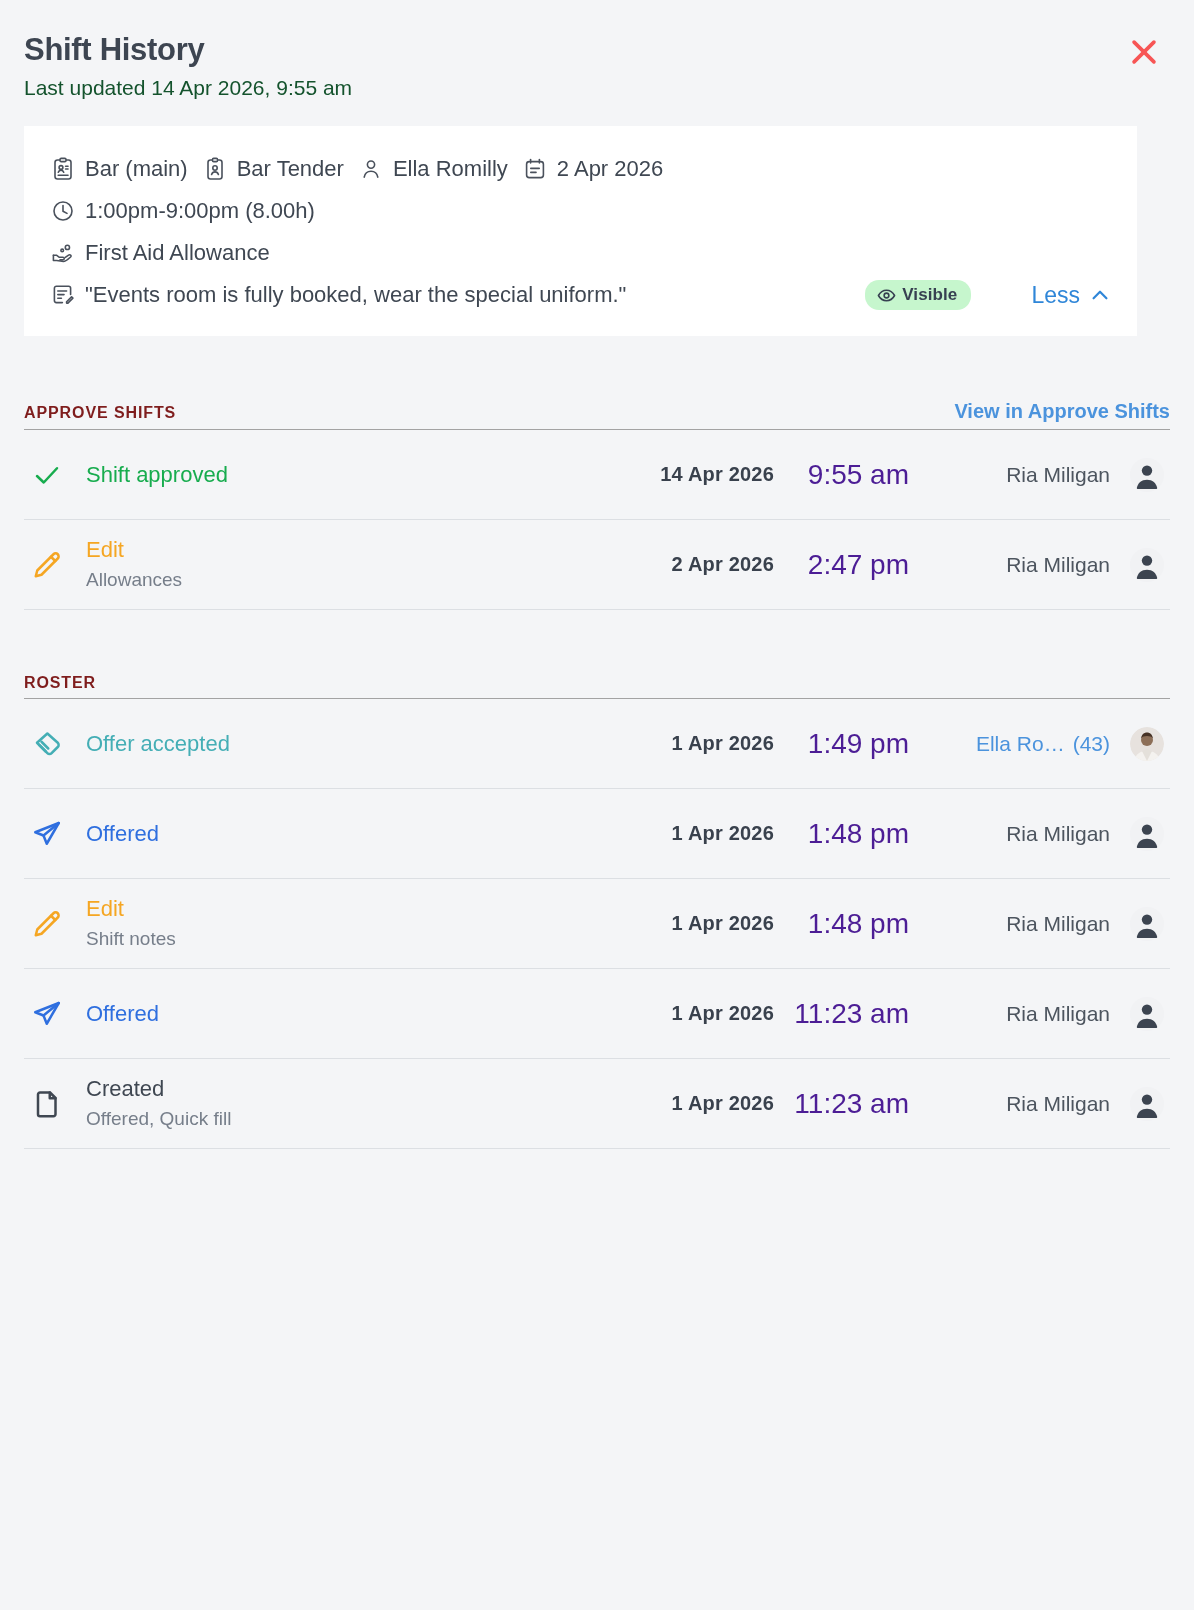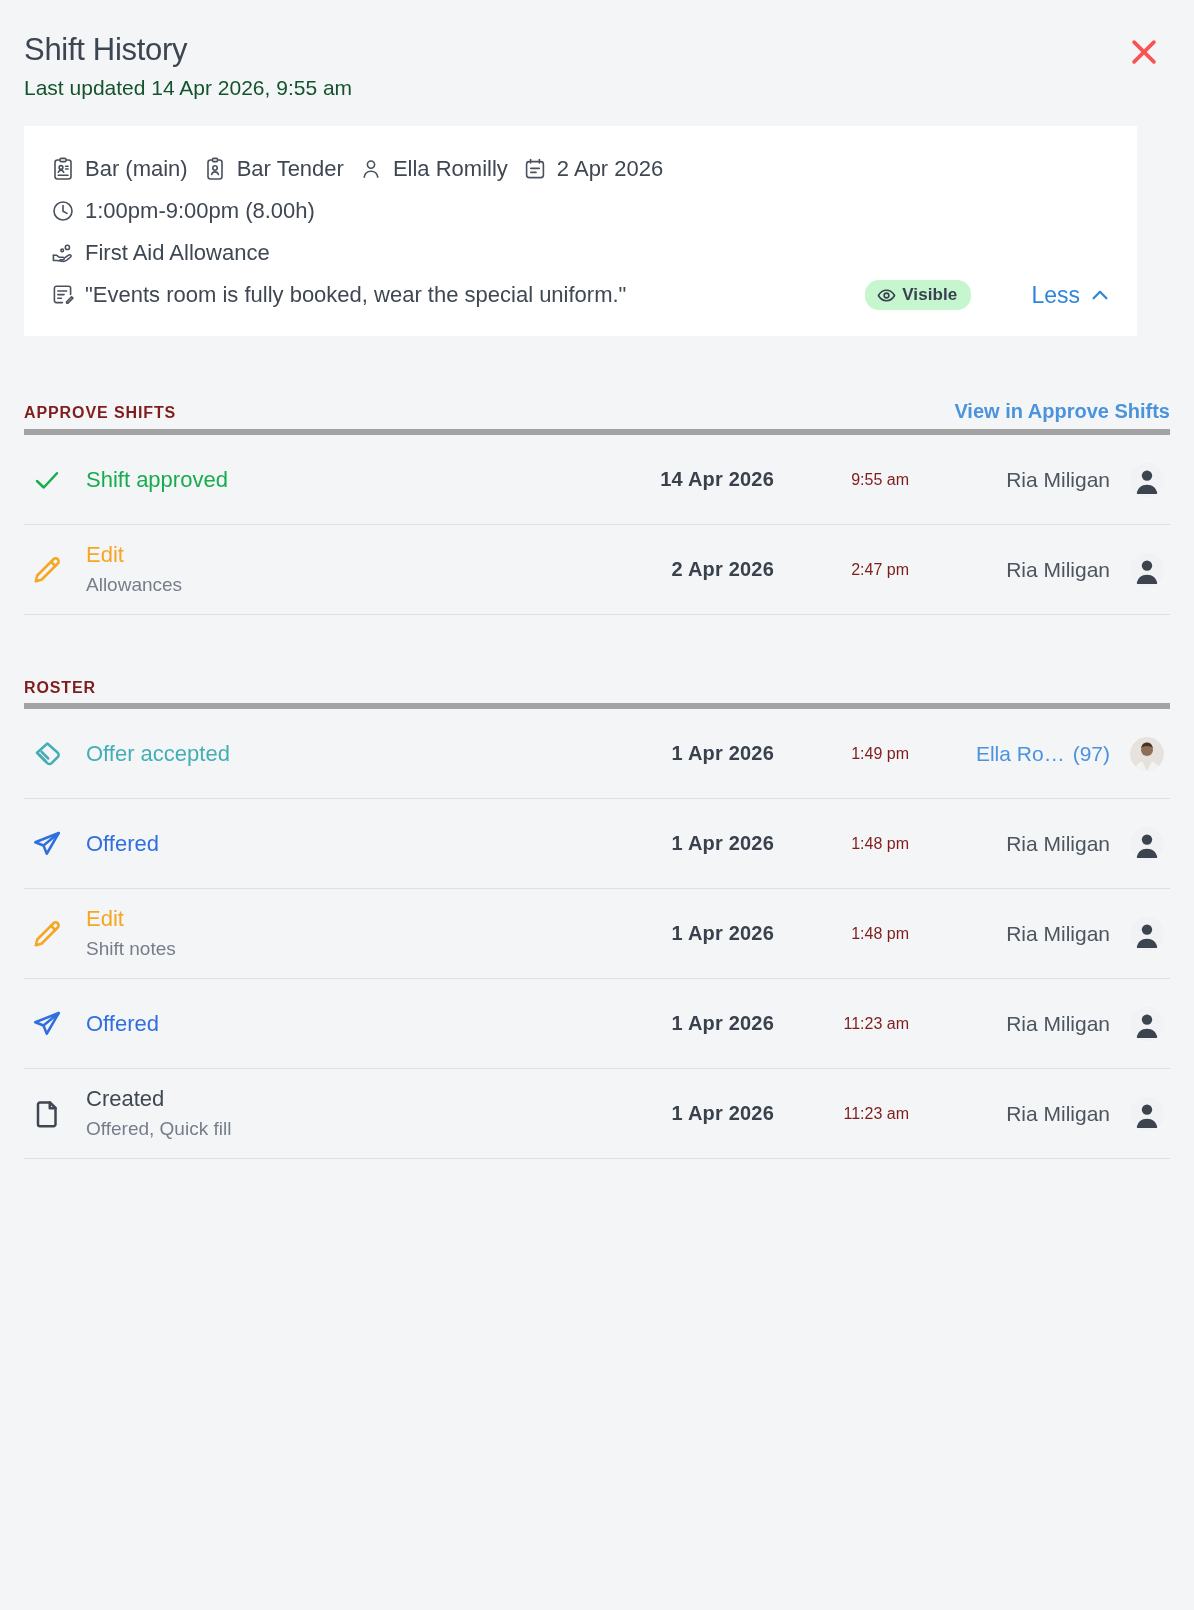--- a/index.html
+++ b/index.html
@@ -17,21 +17,21 @@
     overflow: hidden;
   }
 
   
   .header {
     padding: 30px 24px 0 24px;
     position: relative;
   }
   .page-title {
     font-size: 31px;
-    font-weight: normal;
+    font-weight: bold;
     letter-spacing: -0.3px;
     color: #3d4551;
     margin: 0;
     line-height: 40px;
   }
   .last-updated {
     font-size: 21px;
     color: #14532d;
     margin-top: 4px;
     line-height: 28px;
@@ -149,21 +149,21 @@
     letter-spacing: 0.9px;
     color: #7f1d1d;
   }
   .section-link {
     font-size: 20px;
     font-weight: bold;
     color: #4b93dd;
     cursor: pointer;
   }
   .rows {
-    border-top: 6px solid #a3a3a3;
+    border-top: 1px solid #a3a3a3;
   }
   .row {
     display: flex;
     align-items: center;
     border-bottom: 1px solid #dcdfe3;
     min-height: 90px;
     box-sizing: border-box;
   }
   .row-icon {
     width: 62px;
@@ -194,22 +194,22 @@
     text-align: right;
     font-size: 20px;
     font-weight: bold;
     color: #39414d;
     letter-spacing: 0.2px;
   }
   .row-time {
     flex: none;
     width: 135px;
     text-align: right;
-    font-size: 16px;
-    color: #7f1d1d;
+    font-size: 28px;
+    color: #4c1d95;
   }
   .row-user {
     flex: none;
     width: 215px;
     text-align: right;
     font-size: 21px;
     color: #4d555f;
     white-space: nowrap;
     overflow: hidden;
     text-overflow: ellipsis;
@@ -437,21 +437,21 @@
               <path d="M12.3 3.6 20.6 11a2.4 2.4 0 0 1 0 3.4l-4.9 4.9a2.4 2.4 0 0 1-3.4 0L4 11z"></path>
               <line x1="7.6" y1="10.2" x2="13" y2="15.6"></line>
               <line x1="5.6" y1="12.6" x2="11" y2="18"></line>
             </svg>
           </div>
           <div class="row-main">
             <div class="row-action c-teal">Offer accepted</div>
           </div>
           <div class="row-date">1 Apr 2026</div>
           <div class="row-time">1:49 pm</div>
-          <div class="row-user link"><span>Ella Ro…</span><span class="count">(97)</span></div>
+          <div class="row-user link"><span>Ella Ro…</span><span class="count">(43)</span></div>
           <div class="row-avatar">
             <svg class="avatar" viewBox="0 0 34 34" aria-hidden="true">
               <circle cx="17" cy="17" r="17" fill="#e7e2de"></circle>
               <path d="M4 34c1.5-7 6-10 13-10s11.5 3 13 10z" fill="#f4f2ef"></path>
               <path d="M12 24l5 10 5-10-5-2z" fill="#e4e0da"></path>
               <circle cx="17" cy="13" r="6" fill="#8d6f58"></circle>
               <path d="M11 11.5c.6-4 3-6 6-6s5.4 2 6 6c-1.2-1.6-3.4-2.4-6-2.4s-4.8.8-6 2.4z" fill="#473225"></path>
             </svg>
           </div>
         </div>

